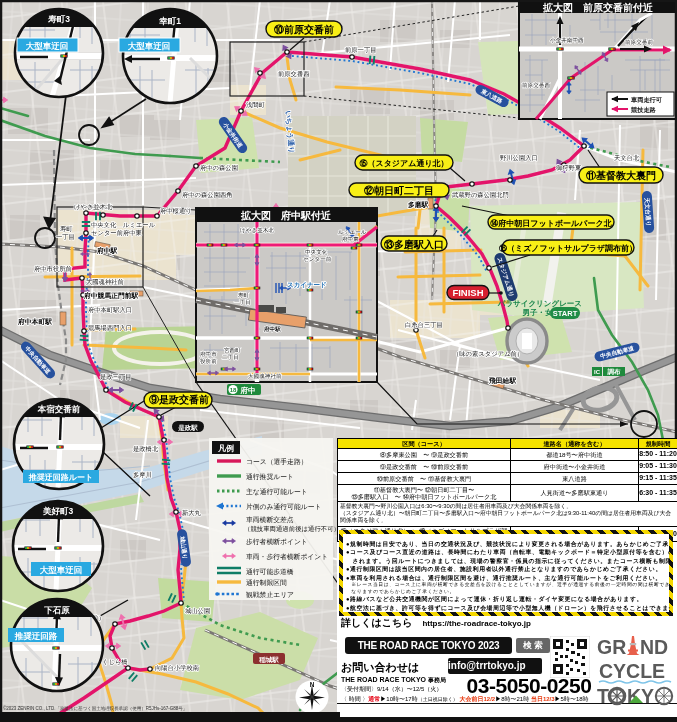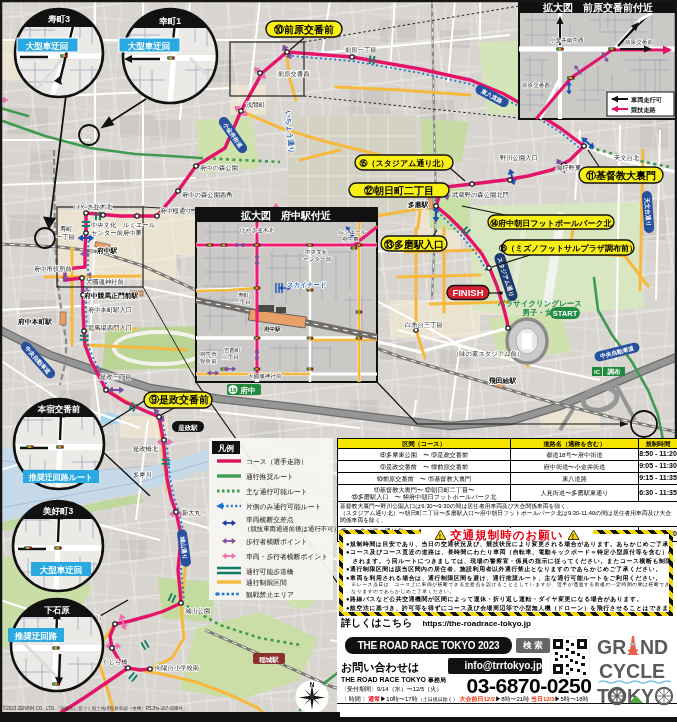--- a/index.html
+++ b/index.html
@@ -917,49 +917,38 @@
             <td style="border:1px solid #000;padding:0">⑮（スタジアム通り北） 〜 ⑯（ミズノフットサルプラザ調布）</td>
             <td style="border:1px solid #000;padding:0">スタジアム通り</td>
             <td style="border:1px solid #000;padding:0;font-weight:bold;font-size:7px;white-space:nowrap">6:00 - 11:40</td>
           </tr>
 </tbody>
       </table>
 
 <div style="position:absolute;left:2px;top:92px;width:334px;height:86px;background:repeating-linear-gradient(45deg,#111 0 4px,#f5d800 4px 9px)">
 <div style="position:absolute;left:4px;top:4px;right:4px;bottom:4px;background:#fff"></div>
 
-<div style="position:absolute;left:82px;top:-2px;width:172px;text-align:center;background:#fff;color:#e60012;font-weight:bold;font-size:11.5px;white-space:nowrap;letter-spacing:1px">
-<svg width="11" height="10" style="vertical-align:-1px">
-            <path d="M5.5 0 L11 9.5 H0 Z" fill="#ffd400" stroke="#111" stroke-width="0.8"></path>
-            <text x="5.5" y="8.5" text-anchor="middle" font-size="7" font-weight="bold" fill="#111">!</text>
-          </svg>
- 交通規制時のお願い 
-<svg width="11" height="10" style="vertical-align:-1px">
-            <path d="M5.5 0 L11 9.5 H0 Z" fill="#ffd400" stroke="#111" stroke-width="0.8"></path>
-            <text x="5.5" y="8.5" text-anchor="middle" font-size="7" font-weight="bold" fill="#111">!</text>
-          </svg>
-</div>
 
 <div style="position:absolute;left:7px;top:10px;width:324px;font-size:5.9px;line-height:1.42;color:#000;font-weight:bold;overflow:hidden;white-space:nowrap;letter-spacing:0.55px">
 <div>●規制時間は目安であり、当日の交通状況及び、競技状況により変更される場合があります。あらかじめご了承ください。</div>
 <div>●コース及びコース直近の道路は、長時間にわたり車両（自転車、電動キックボード＝特定小型原付等を含む）の通行が禁止</div>
 <div>　されます。う回ルートにつきましては、現場の警察官・係員の指示に従ってください。またコース横断も制限されます。</div>
 <div>●通行制限区間は該当区間内の居住者、施設利用者以外通行禁止となりますのであらかじめご了承ください。</div>
 <div>●車両を利用される場合は、通行制限区間を避け、通行推奨ルート、主な通行可能ルートをご利用ください。</div>
 <div style="font-size:4.8px;font-weight:normal;line-height:1.4">　※レース当日は、コース上に車両が横断できる交差点を設けることとしていますが、選手が通過する前後の一定時間の間は横断できないことと</div>
 <div style="font-size:4.8px;font-weight:normal;line-height:1.4">　なりますのであらかじめご了承ください。</div>
 <div>●路線バスなど公共交通機関が区間によって運休・折り返し運転・ダイヤ変更になる場合があります。</div>
 <div>●航空法に基づき、許可等を得ずにコース及び会場周辺等で小型無人機（ドローン）を飛行させることはできません。</div>
 </div>
 
 </div>
 
 <div style="position:absolute;left:4px;top:178px;font-size:10px;font-weight:bold;color:#000">詳しくはこちら　<span style="font-size:8px">https://the-roadrace-tokyo.jp</span></div>
 
-<div style="position:absolute;left:8px;top:199px;width:167px;height:17px;background:#111;border-radius:8px;color:#fff;font-weight:bold;font-size:10px;text-align:center;line-height:17px;letter-spacing:-0.2px">THE ROAD RACE TOKYO 2023</div>
+<div style="position:absolute;left:8px;top:199px;width:167px;height:17px;background:#111;border-radius:3px;color:#fff;font-weight:bold;font-size:10px;text-align:center;line-height:17px;letter-spacing:-0.2px">THE ROAD RACE TOKYO 2023</div>
 
 <div style="position:absolute;left:179px;top:200px;width:34px;height:15px;background:#666;border-radius:2px;color:#fff;font-weight:bold;font-size:8.5px;text-align:center;line-height:15px">検 索</div>
 
 <svg style="position:absolute;left:213px;top:198px" width="40" height="42" viewBox="0 0 40 42">
 <rect width="40" height="42" fill="#fff" stroke="#bbb" stroke-width="0.5"></rect>
 <g fill="#111">
 <rect x="3" y="3" width="10" height="10"></rect>
           <rect x="27" y="3" width="10" height="10"></rect>
           <rect x="3" y="28" width="10" height="10"></rect>
 <rect x="16" y="4" width="3" height="3"></rect>
@@ -983,27 +972,27 @@
 </g>
 <g fill="#fff">
           <rect x="6" y="6" width="4" height="4"></rect>
           <rect x="30" y="6" width="4" height="4"></rect>
           <rect x="6" y="31" width="4" height="4"></rect>
         </g>
 </svg>
 
 <div style="position:absolute;left:4px;top:222px;font-size:11px;font-weight:bold;color:#000">お問い合わせは</div>
 
-<div style="position:absolute;left:111px;top:220px;width:94px;height:16px;background:#111;border-radius:2px;color:#fff;font-weight:bold;font-size:10px;text-align:right;line-height:16px">info@trrtokyo.jp</div>
+<div style="position:absolute;left:111px;top:220px;width:94px;height:16px;background:#111;border-radius:2px;color:#fff;font-weight:bold;font-size:10px;text-align:left;line-height:16px">info@trrtokyo.jp</div>
 
 <div style="position:absolute;left:4px;top:238px;font-size:7px;font-weight:bold;color:#000">THE ROAD RACE TOKYO <span style="font-size:6px">事務局</span></div>
 
 <div style="position:absolute;left:4px;top:247px;font-size:6px;color:#000">〈受付期間〉9/14（水）〜12/5（火）</div>
 
-<div style="position:absolute;left:106px;top:236px;width:172px;text-align:center;font-size:21px;font-weight:bold;color:#000;letter-spacing:-0.5px">03-6870-0250</div>
+<div style="position:absolute;left:106px;top:236px;width:172px;text-align:center;font-size:21px;font-weight:bold;color:#000;letter-spacing:-0.5px">03-5050-0250</div>
 
 <div style="position:absolute;left:4px;top:257px;font-size:6px;color:#000;white-space:nowrap">〈 時間 〉<span style="color:#e60012;font-weight:bold">通常</span>▶10時〜17時<span style="font-size:5px">（土日祝日除く）</span> <span style="color:#e8380d;font-weight:bold">大会前日12/2</span>▶8時〜21時 <span style="color:#e8380d;font-weight:bold">当日12/3</span>▶5時〜18時</div>
 
 <div style="position:absolute;left:0;top:265px;width:340px;height:1px;background:#111"></div>
 
 
 <svg style="position:absolute;left:260px;top:196px" width="80" height="78" viewBox="0 0 80 78">
 <g font-family="Liberation Sans,sans-serif" font-weight="bold" fill="#5a5a5a">
 <text x="0" y="20" font-size="19.5">GR</text>
 <path d="M35 2 L37 2 L38 10 L40 19.5 L42.5 21 L29.5 21 L32 19.5 L34 10 Z" fill="#e8604c"></path>

